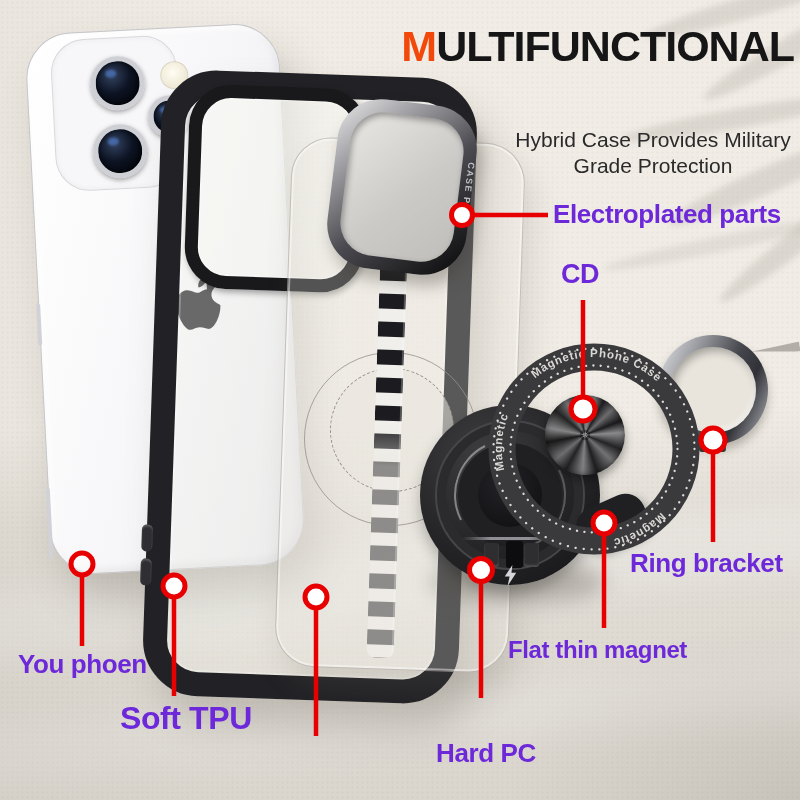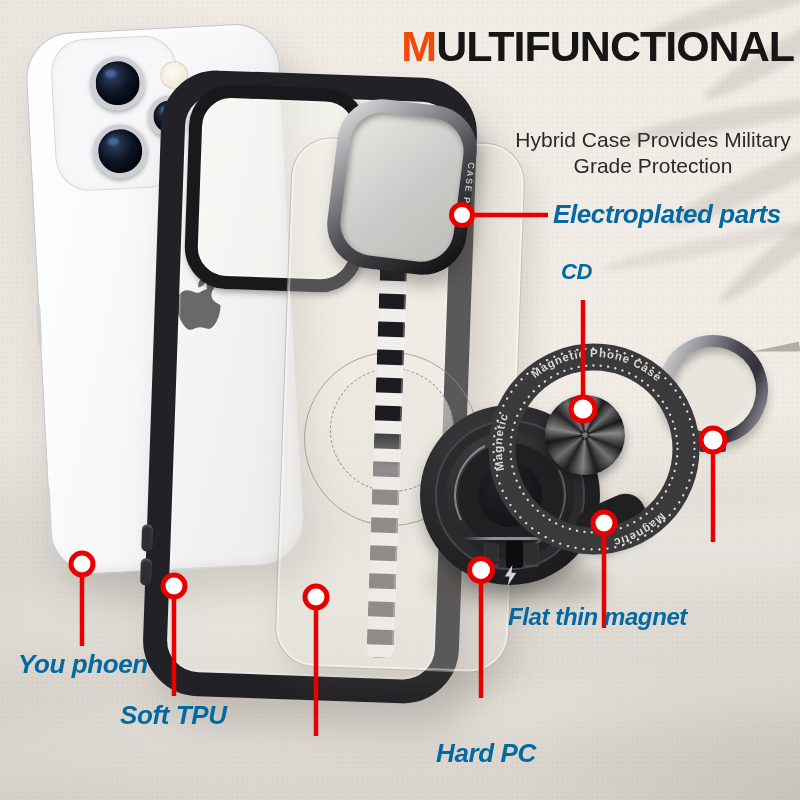--- a/index.html
+++ b/index.html
@@ -117,21 +117,21 @@
   
   .bracket{position:absolute;left:658px;top:335px;width:110px;height:110px;border-radius:50%;z-index:10;
     background:linear-gradient(115deg,#dcdde0 4%,#9fa0a5 26%,#45474d 55%,#303237 72%,#aaacb1 96%);
     box-shadow:0 6px 10px rgba(80,74,64,0.35);}
   .bracket-hole{position:absolute;inset:12px;border-radius:50%;background:#e9e5dd;
     box-shadow:inset 3px 4px 8px rgba(0,0,0,0.30), inset -2px -3px 5px rgba(255,255,255,0.55);}
   .bracket-clasp{position:absolute;left:699px;top:437px;width:27px;height:15px;border-radius:3px;
     background:#303034;z-index:9;box-shadow:inset 0 2px 2px rgba(255,255,255,0.35);}
   
   .ann{position:absolute;inset:0;z-index:40;pointer-events:none;}
-  .label{position:absolute;z-index:41;font-weight:bold;font-size:24px;letter-spacing:-0.4px;color:#0369a1;white-space:nowrap;font-style:italic;}
+  .label{position:absolute;z-index:41;font-weight:bold;font-size:24px;letter-spacing:-0.4px;color:#6d28d9;white-space:nowrap;}
 </style>
 </head>
 <body>
 
 <div class="canvas">
 
   <div>
     <div class="leaf" style="left:640px;top:-6px;width:230px;height:22px;transform:rotate(-16deg);"></div>
     <div class="leaf" style="left:690px;top:34px;width:210px;height:24px;transform:rotate(-30deg);"></div>
     <div class="leaf" style="left:620px;top:108px;width:240px;height:20px;transform:rotate(-10deg);"></div>
@@ -238,19 +238,20 @@
       <circle cx="713" cy="440" r="12"></circle>
       <circle cx="604" cy="523" r="11"></circle>
       <circle cx="481" cy="570" r="11.5"></circle>
       <circle cx="82" cy="564" r="11" fill="rgba(255,255,255,0.55)"></circle>
       <circle cx="174" cy="586" r="11"></circle>
       <circle cx="316" cy="597" r="11"></circle>
     </g>
   </svg>
 
   <div class="label" style="left:553px;top:199px;font-size:26px;">Electroplated parts</div>
-  <div class="label" style="left:561px;top:259px;font-size:22px;">CD</div>
-  <div class="label" style="left:508px;top:603px;">Flat thin magnet</div>
+  <div class="label" style="left:561px;top:259px;font-size:27px;">CD</div>
+  <div class="label" style="left:630px;top:548px;font-size:26px;">Ring bracket</div>
+  <div class="label" style="left:508px;top:636px;">Flat thin magnet</div>
   <div class="label" style="left:436px;top:703px;font-size:26px;margin-top:35px;">Hard PC</div>
   <div class="label" style="left:18px;top:649px;font-size:26px;">You phoen</div>
-  <div class="label" style="left:120px;top:700px;font-size:26px;text-align:center;">Soft TPU</div>
+  <div class="label" style="left:120px;top:700px;font-size:32px;text-align:center;">Soft TPU</div>
 
 </div>
 
 </body></html>

